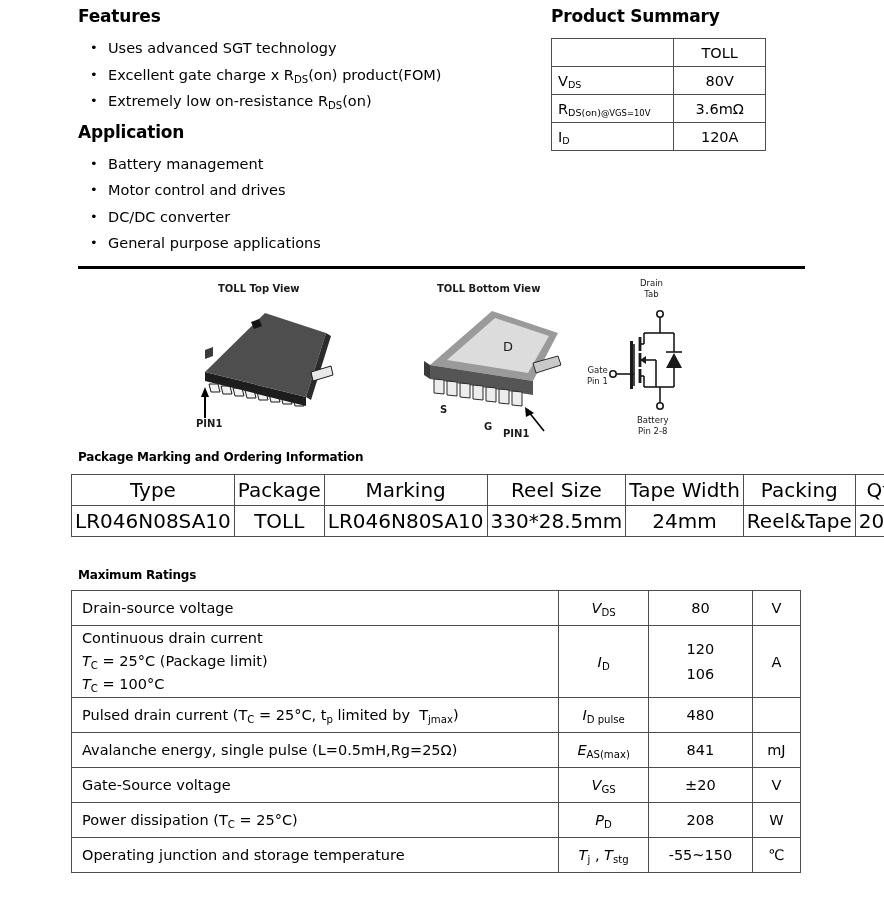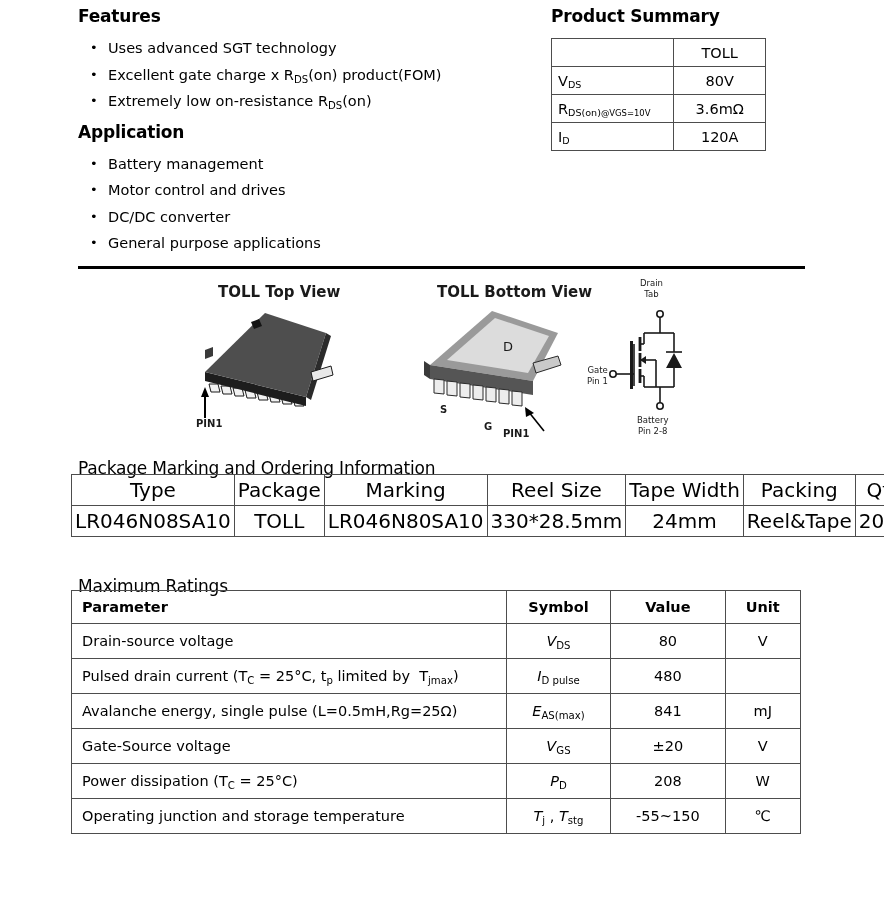--- a/index.html
+++ b/index.html
@@ -104,21 +104,21 @@
   
   .figures {
     position: absolute;
     left: 0;
     top: 278px;
     width: 884px;
     height: 166px;
   }
   .fig-cap {
     position: absolute;
-    font-size: 15px;
+    font-size: 10px;
     font-weight: bold;
     color: #1a1a1a;
     white-space: nowrap;
   }
   .fig-lbl {
     position: absolute;
     font-size: 10px;
     font-weight: bold;
     color: #1a1a1a;
     white-space: nowrap;
@@ -127,24 +127,23 @@
     font-size: 8.5px;
     font-weight: normal;
     text-align: center;
     line-height: 11px;
   }
 
   
   .sec-title {
     position: absolute;
     left: 78px;
-    font-weight: normal;
-    font-size: 17px;
+    font-weight: bold;
+    font-size: 12px;
     letter-spacing: -0.2px;
-    margin-top: 8px;
   }
 
   
   .pm-wrap { position: absolute; left: 71px; top: 474px; }
   table.pm {
     border-collapse: collapse;
     width: 741px;
   }
   table.pm td {
     border: 1.3px solid #4d4d4d;
@@ -385,34 +384,41 @@
         <td>2000</td>
       </tr>
     </tbody>
       </table>
   </div>
 
   <div class="sec-title" style="top:568px;">Maximum Ratings</div>
   <div class="mr-wrap">
     <table class="mr">
       <tbody>
-          <tr>
-        <th class="param col-param">Parameter</th>
-        <th class="col-sym">Symbol</th>
-        <th class="col-val">Value</th>
-        <th class="col-unit">Unit</th>
-      </tr>
 
       <tr class="r-1">
         <td class="param">Drain-source voltage</td>
         <td><span class="ital">V</span><sub class="sml">DS</sub></td>
         <td>80</td>
         <td>V</td>
       </tr>
 
+      <tr class="r-multi">
+        <td class="param multi-line">
+          <div>Continuous drain current</div>
+          <div><span class="ital">T</span><sub class="sml">C</sub> = 25°C (Package limit)</div>
+          <div><span class="ital">T</span><sub class="sml">C</sub> = 100°C</div>
+        </td>
+        <td><span class="ital">I</span><sub class="sml">D</sub></td>
+        <td class="val-stack">
+          <div>120</div>
+          <div>106</div>
+        </td>
+        <td>A</td>
+      </tr>
 
       <tr class="r-n">
         <td class="param">Pulsed drain current (T<sub class="sml">C</sub> = 25°C, t<sub class="sml">p</sub> limited by&nbsp; T<sub class="sml">jmax</sub>)</td>
         <td><span class="ital">I</span><sub class="sml">D pulse</sub></td>
         <td>480</td>
         <td></td>
       </tr>
 
       <tr class="r-n">
         <td class="param">Avalanche energy, single pulse (L=0.5mH,Rg=25Ω)</td>

